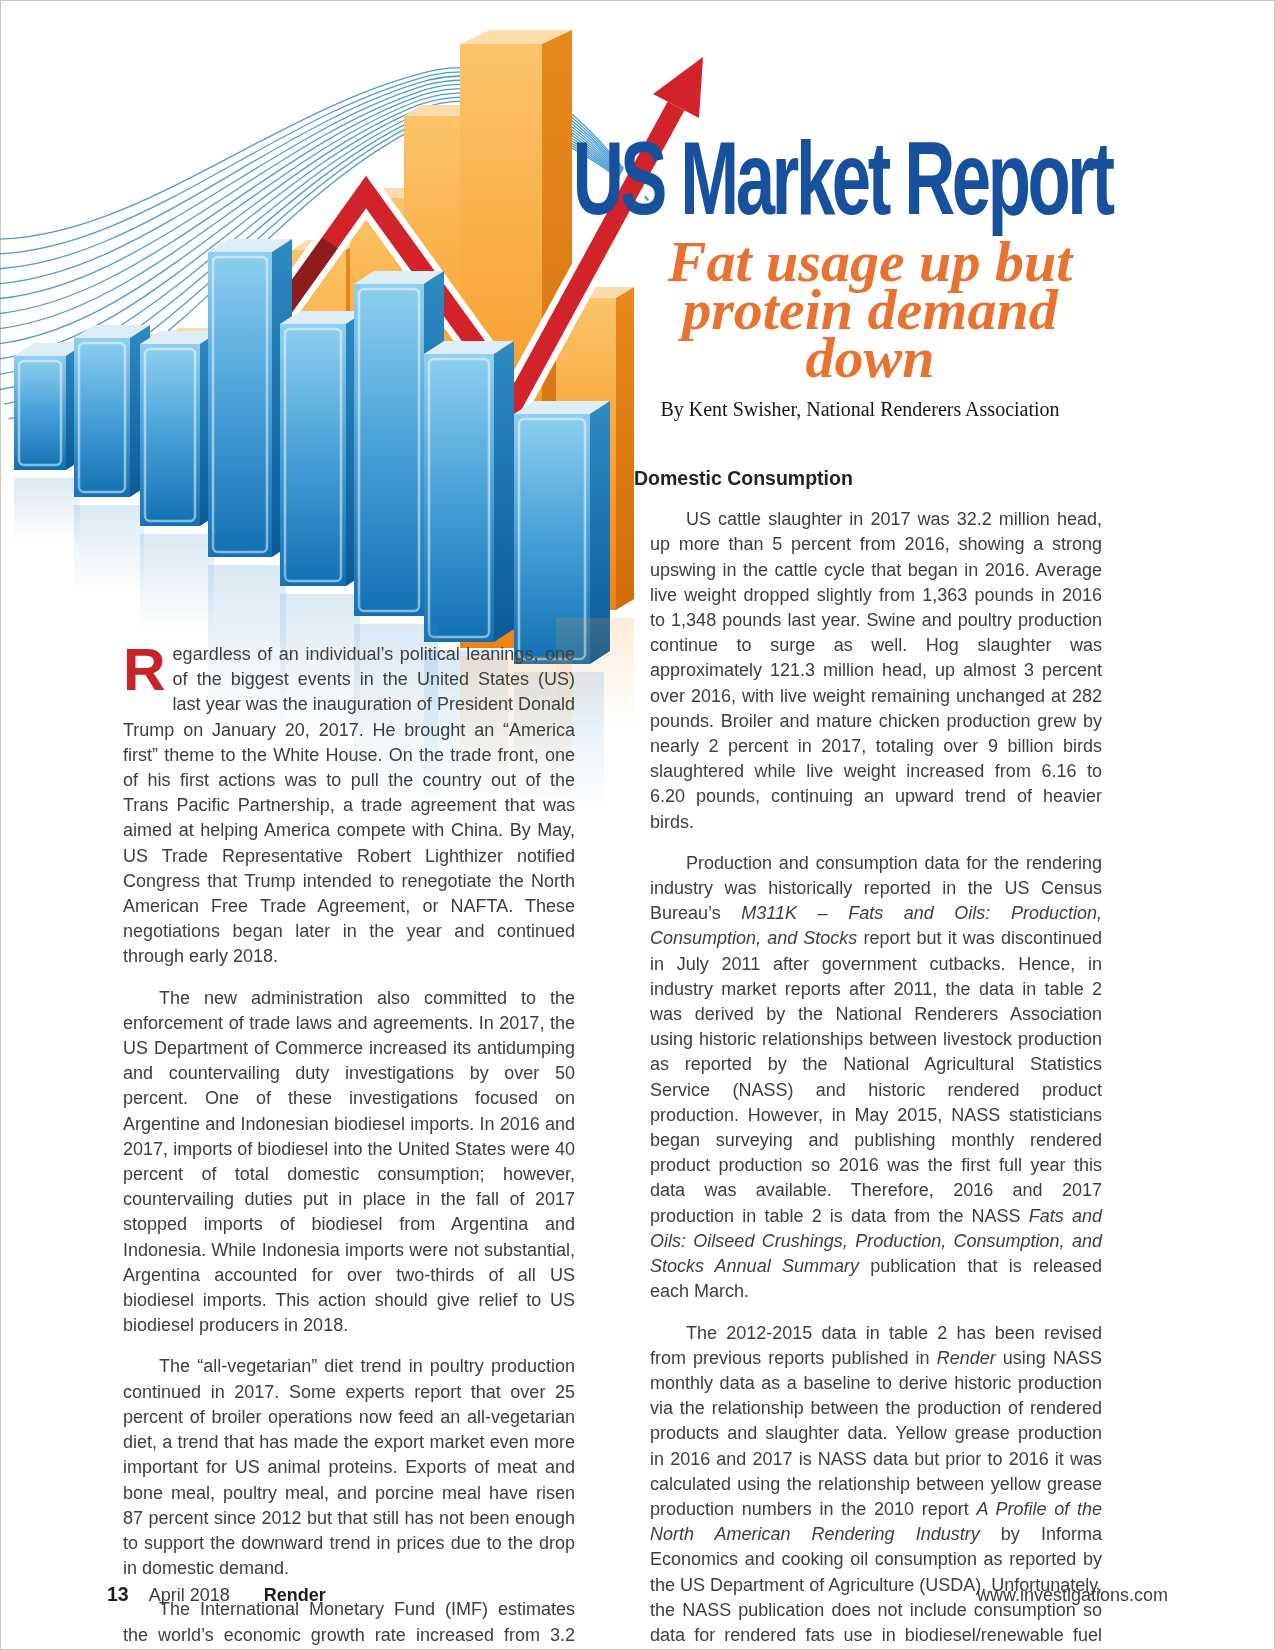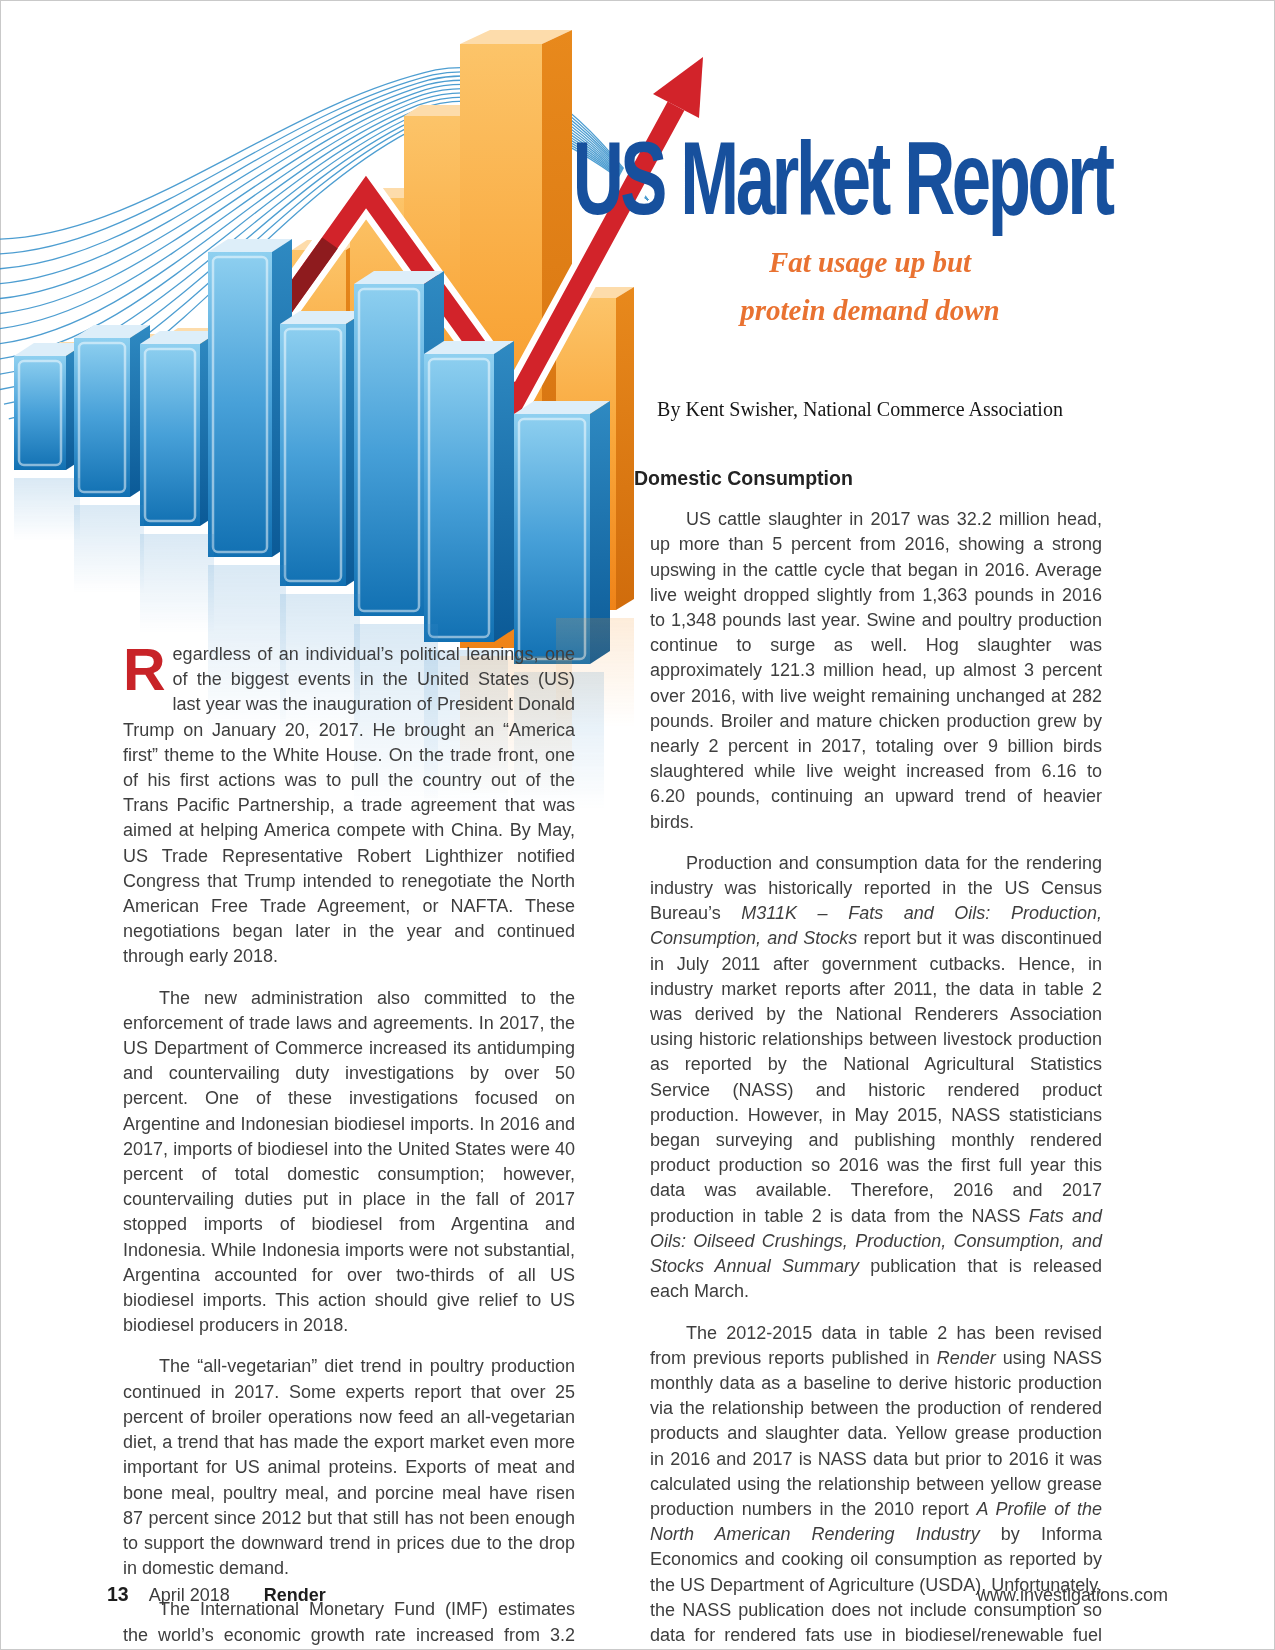--- a/index.html
+++ b/index.html
@@ -20,21 +20,21 @@
     font-weight:bold;font-size:104px;letter-spacing:-5px;
     color:#17509d;white-space:nowrap;
     transform:scaleX(0.68);transform-origin:100% 0;
     margin:0;line-height:1;
   }
   .subtitle{
     position:absolute;left:620px;top:238px;width:500px;z-index:3;
     text-align:center;
     font-family:"Liberation Serif", serif;
     font-style:italic;font-weight:bold;
-    font-size:29px;line-height:48px;
+    font-size:58px;line-height:48px;
     color:#e97231;
   }
   .byline{
     position:absolute;left:600px;top:398px;width:520px;z-index:3;
     text-align:center;
     font-family:"Liberation Serif", serif;
     font-size:20px;color:#161616;
   }
   .col{
     position:absolute;z-index:2;
@@ -245,21 +245,21 @@
         <rect x="556" y="618" width="78" height="110" fill="url(#rfo)"></rect>
       </g>
     </svg>
   </div>
 
   <h1 class="title">US Market Report</h1>
   <div class="subtitle">
     <div>Fat usage up but</div>
     <div>protein demand down</div>
   </div>
-  <div class="byline">By Kent Swisher, National Commerce Association</div>
+  <div class="byline">By Kent Swisher, National Renderers Association</div>
 
   <div class="col col-left">
     <p class="noindent"><span class="dropcap">R</span><span>egardless of an individual’s political leanings, one of the biggest events in the United States (US) last year was the inauguration of President Donald Trump on January 20, 2017. He brought an “America first” theme to the White House. On the trade front, one of his first actions was to pull the country out of the Trans Pacific Partnership, a trade agreement that was aimed at helping America compete with China. By May, US Trade Representative Robert Lighthizer notified Congress that Trump intended to renegotiate the North American Free Trade Agreement, or NAFTA. These negotiations began later in the year and continued through early 2018.</span></p>
     <p>The new administration also committed to the enforcement of trade laws and agreements. In 2017, the US Department of Commerce increased its antidumping and countervailing duty investigations by over 50 percent. One of these investigations focused on Argentine and Indonesian biodiesel imports. In 2016 and 2017, imports of biodiesel into the United States were 40 percent of total domestic consumption; however, countervailing duties put in place in the fall of 2017 stopped imports of biodiesel from Argentina and Indonesia. While Indonesia imports were not substantial, Argentina accounted for over two-thirds of all US biodiesel imports. This action should give relief to US biodiesel producers in 2018.</p>
     <p>The “all-vegetarian” diet trend in poultry production continued in 2017. Some experts report that over 25 percent of broiler operations now feed an all-vegetarian diet, a trend that has made the export market even more important for US animal proteins. Exports of meat and bone meal, poultry meal, and porcine meal have risen 87 percent since 2012 but that still has not been enough to support the downward trend in prices due to the drop in domestic demand.</p>
     <p>The International Monetary Fund (IMF) estimates the world’s economic growth rate increased from 3.2 percent in 2016 to 3.7 percent in 2017 led mainly by the strength in advanced economies. Output in these economies increased from 1.7 percent in 2016 to 2.3 percent last year. The IMF forecasts global growth to be 3.9 percent in 2018 and 2019.</p>
   </div>
 
   <div class="col col-right">
     <h2>Domestic Consumption</h2>

